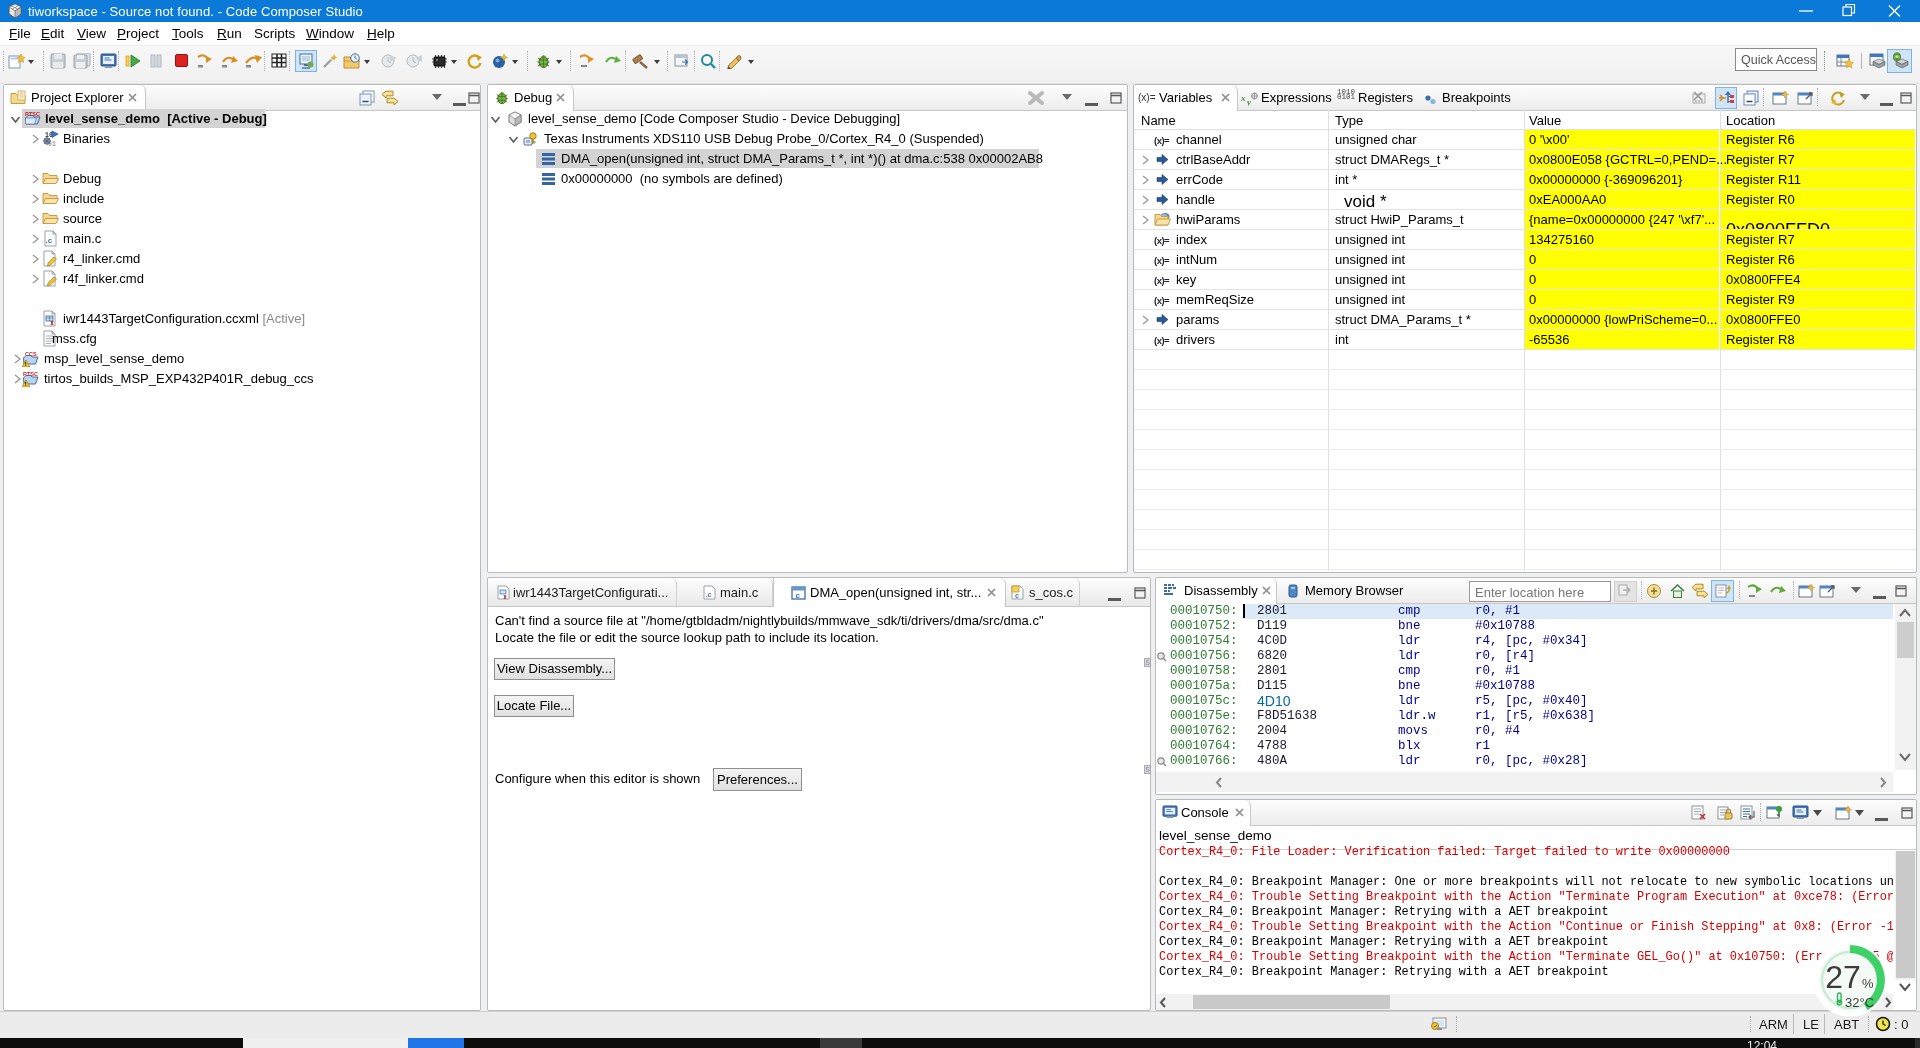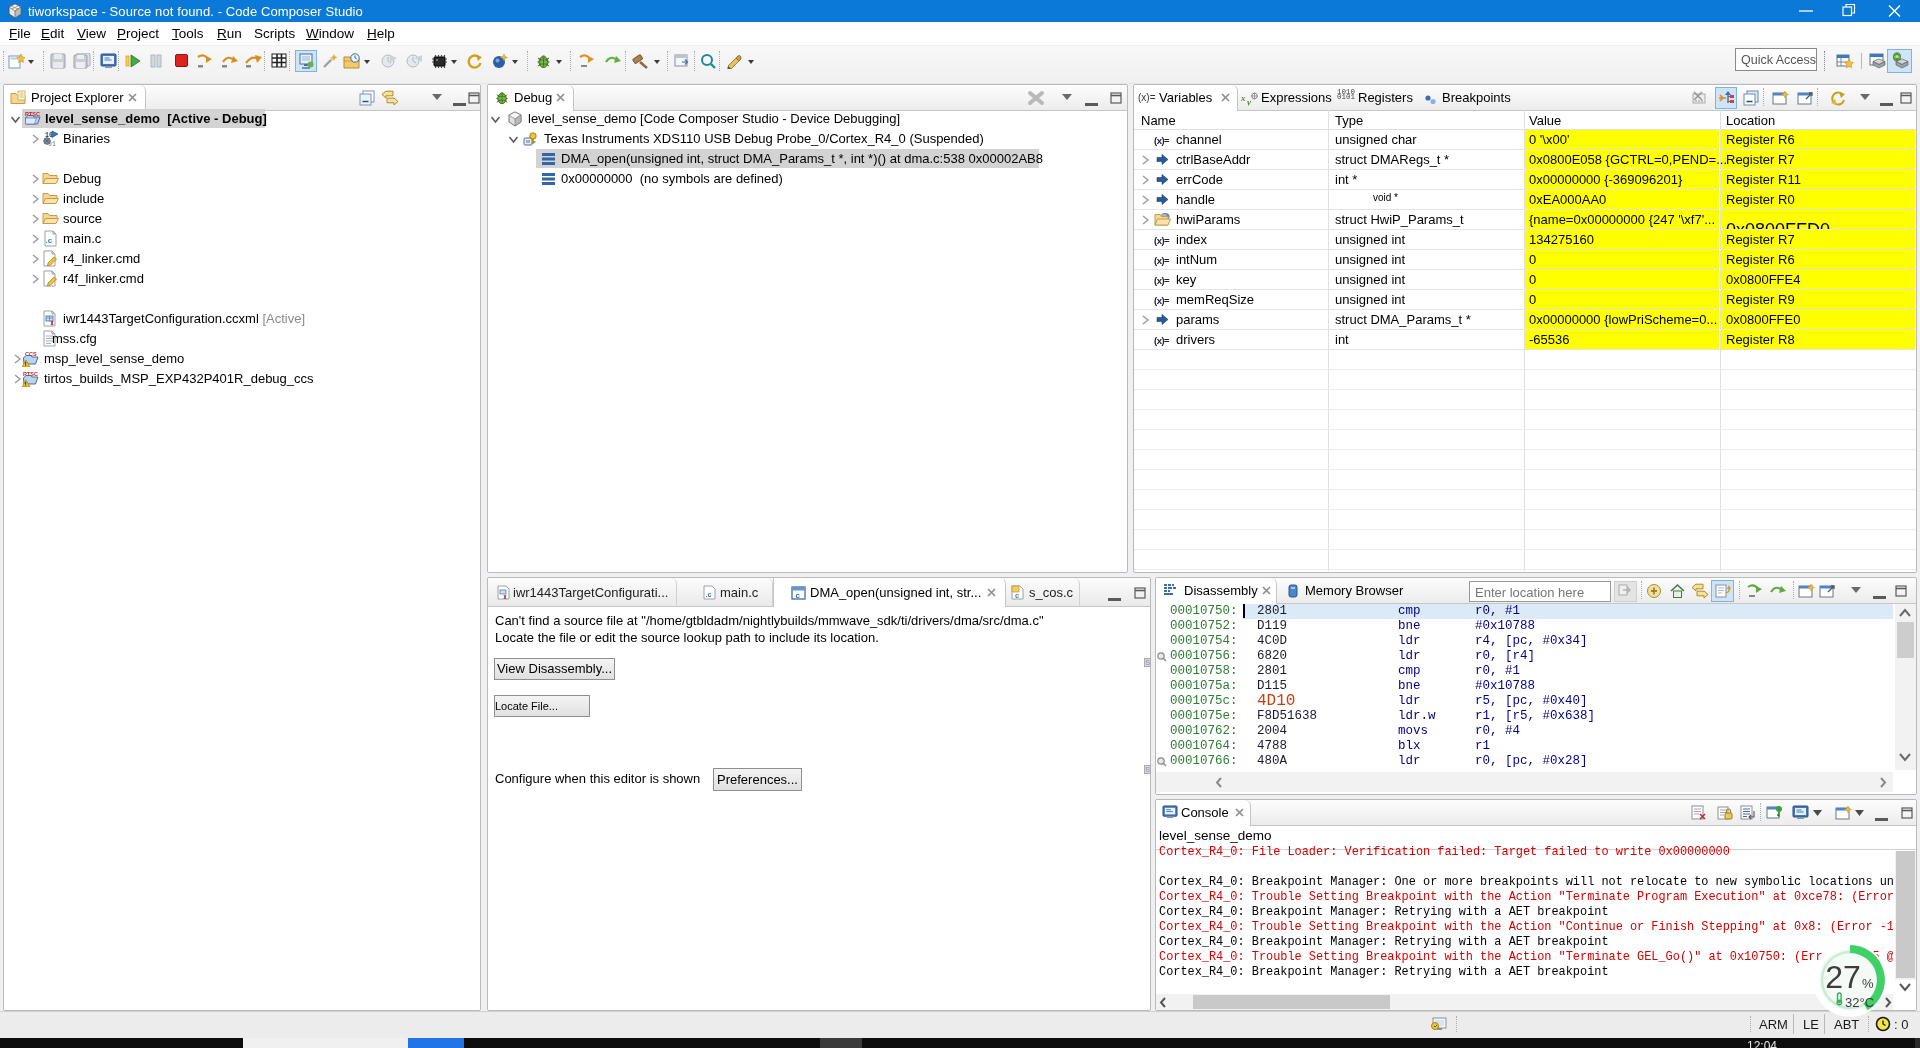--- a/index.html
+++ b/index.html
@@ -580,21 +580,21 @@
 <div class="abs" style="left:1134px;top:189px;width:782px;height:1px;background:#e4e4e4"></div>
 <div class="abs" style="left:1525px;top:190px;width:194px;height:19px;background:#ffff00"></div>
 <div class="abs" style="left:1721px;top:190px;width:194px;height:19px;background:#ffff00"></div>
 <svg class="abs" style="left:1140px;top:195px" width="10" height="10" viewBox="0 0 10 10">
     <path d="M3 1 L8 5 L3 9" fill="none" stroke="#9b9b9b" stroke-width="1.4"></path>
   </svg>
 <svg class="abs" style="left:1155px;top:193px" width="14" height="13" viewBox="0 0 14 13">
     <path d="M2 4.5 h5 v-3 l6 5 l-6 5 v-3 h-5 z" fill="#2a5a9a" stroke="#173a6a" stroke-width=".6"></path>
   </svg>
 <div class="abs" style="left:1176px;top:192px;font-size:13px;white-space:nowrap">handle</div>
-<div class="abs" style="left:1373px;top:192px;font-size:10px;white-space:nowrap">void *</div>
+<div class="abs" style="left:1344px;top:192px;font-size:17px;white-space:nowrap">void *</div>
 <div class="abs" style="left:1529px;top:192px;font-size:13px;white-space:nowrap">0xEA000AA0</div>
 <div class="abs" style="left:1726px;top:192px;font-size:13px;white-space:nowrap">Register R0</div>
 <div class="abs" style="left:1134px;top:209px;width:782px;height:1px;background:#e4e4e4"></div>
 <div class="abs" style="left:1525px;top:210px;width:194px;height:19px;background:#ffff00"></div>
 <div class="abs" style="left:1721px;top:210px;width:194px;height:19px;background:#ffff00"></div>
 <svg class="abs" style="left:1140px;top:215px" width="10" height="10" viewBox="0 0 10 10">
     <path d="M3 1 L8 5 L3 9" fill="none" stroke="#9b9b9b" stroke-width="1.4"></path>
   </svg>
 <svg class="abs" style="left:1154px;top:212px" width="18" height="15" viewBox="0 0 18 15">
     <ellipse cx="11" cy="4.5" rx="4.5" ry="3.5" fill="#5b87c0"></ellipse>
@@ -709,21 +709,21 @@
       <span class="lbl" style="left:23px;top:7px;color:#222">s_cos.c</span>
     </div>
  <div class="mini" style="left:620px;top:12px;border-bottom:3px solid #5a5a5a"></div>
  <svg class="hic" style="left:646px;top:9px" width="12" height="12" viewBox="0 0 12 12">
       <rect x="1" y="1" width="10" height="10" fill="none" stroke="#5a5a5a" stroke-width="1.2"></rect>
       <path d="M1 3.5 h10" stroke="#5a5a5a" stroke-width="1.6"></path>
     </svg>
  <div class="abs" style="left:7px;top:35px;font-size:13px;white-space:nowrap">Can't find a source file at "/home/gtbldadm/nightlybuilds/mmwave_sdk/ti/drivers/dma/src/dma.c"</div>
  <div class="abs" style="left:7px;top:52px;font-size:13px;white-space:nowrap">Locate the file or edit the source lookup path to include its location.</div>
  <div class="abs" style="left:6px;top:80px;width:121px;height:22px;background:linear-gradient(#f4f4f4,#e0e0e0);border:1px solid #8f8f8f;font-size:13px;text-align:center;line-height:20px">View Disassembly...</div>
- <div class="abs" style="left:6px;top:117px;width:96px;height:22px;background:linear-gradient(#f4f4f4,#e0e0e0);border:1px solid #8f8f8f;font-size:11px;line-height:20px">Locate File...</div>
+ <div class="abs" style="left:6px;top:117px;width:80px;height:22px;background:linear-gradient(#f4f4f4,#e0e0e0);border:1px solid #8f8f8f;font-size:13px;text-align:center;line-height:20px">Locate File...</div>
  <div class="abs" style="left:7px;top:193px;font-size:13px">Configure when this editor is shown</div>
  <div class="abs" style="left:225px;top:190px;width:89px;height:23px;background:linear-gradient(#f4f4f4,#e0e0e0);border:1px solid #8f8f8f;font-size:13px;text-align:center;line-height:21px">Preferences...</div>
 </div>
 <div class="abs" style="left:1144px;top:658px;width:7px;height:9px;background:#d9dbd9;border:1px solid #aab;color:#888;font-size:7px;line-height:8px;text-align:center">S</div>
 <div class="abs" style="left:1144px;top:765px;width:7px;height:9px;background:#d9dbd9;border:1px solid #aab;color:#888;font-size:7px;line-height:8px;text-align:center">S</div>
 
 <div class="panel" style="left:1155px;top:577px;width:762px;height:218px">
  <div class="phead"></div>
  <div class="ptab" style="left:0;width:121px;border-left:none">
   <svg class="hic" style="left:7px" width="16" height="14" viewBox="0 0 16 14">
@@ -822,21 +822,21 @@
 <div class="abs" style="left:1475px;top:649px;font-family:'Liberation Mono',monospace;font-size:12.5px;line-height:15px;white-space:pre;color:#00008a">r0, [r4]</div>
 <div class="abs" style="left:1170px;top:664px;font-family:'Liberation Mono',monospace;font-size:12.5px;line-height:15px;white-space:pre;color:#2e7d32">00010758:</div>
 <div class="abs" style="left:1257px;top:664px;font-family:'Liberation Mono',monospace;font-size:12.5px;line-height:15px;white-space:pre;color:#1a1a2e">2801</div>
 <div class="abs" style="left:1398px;top:664px;font-family:'Liberation Mono',monospace;font-size:12.5px;line-height:15px;white-space:pre;color:#00008a">cmp</div>
 <div class="abs" style="left:1475px;top:664px;font-family:'Liberation Mono',monospace;font-size:12.5px;line-height:15px;white-space:pre;color:#00008a">r0, #1</div>
 <div class="abs" style="left:1170px;top:679px;font-family:'Liberation Mono',monospace;font-size:12.5px;line-height:15px;white-space:pre;color:#2e7d32">0001075a:</div>
 <div class="abs" style="left:1257px;top:679px;font-family:'Liberation Mono',monospace;font-size:12.5px;line-height:15px;white-space:pre;color:#1a1a2e">D115</div>
 <div class="abs" style="left:1398px;top:679px;font-family:'Liberation Mono',monospace;font-size:12.5px;line-height:15px;white-space:pre;color:#00008a">bne</div>
 <div class="abs" style="left:1475px;top:679px;font-family:'Liberation Mono',monospace;font-size:12.5px;line-height:15px;white-space:pre;color:#00008a">#0x10788</div>
 <div class="abs" style="left:1170px;top:694px;font-family:'Liberation Mono',monospace;font-size:12.5px;line-height:15px;white-space:pre;color:#2e7d32">0001075c:</div>
-<div class="abs" style="left:1257px;top:694px;font-family:Liberation Mono, monospace;font-size:16px;line-height:15px;white-space:pre;color:#c2410c">4D10</div>
+<div class="abs" style="left:1257px;top:694px;font-family:Liberation Sans, sans-serif;font-size:14px;line-height:15px;white-space:pre;color:#0369a1">4D10</div>
 <div class="abs" style="left:1398px;top:694px;font-family:'Liberation Mono',monospace;font-size:12.5px;line-height:15px;white-space:pre;color:#00008a">ldr</div>
 <div class="abs" style="left:1475px;top:694px;font-family:'Liberation Mono',monospace;font-size:12.5px;line-height:15px;white-space:pre;color:#00008a">r5, [pc, #0x40]</div>
 <div class="abs" style="left:1170px;top:709px;font-family:'Liberation Mono',monospace;font-size:12.5px;line-height:15px;white-space:pre;color:#2e7d32">0001075e:</div>
 <div class="abs" style="left:1257px;top:709px;font-family:'Liberation Mono',monospace;font-size:12.5px;line-height:15px;white-space:pre;color:#1a1a2e">F8D51638</div>
 <div class="abs" style="left:1398px;top:709px;font-family:'Liberation Mono',monospace;font-size:12.5px;line-height:15px;white-space:pre;color:#00008a">ldr.w</div>
 <div class="abs" style="left:1475px;top:709px;font-family:'Liberation Mono',monospace;font-size:12.5px;line-height:15px;white-space:pre;color:#00008a">r1, [r5, #0x638]</div>
 <div class="abs" style="left:1170px;top:724px;font-family:'Liberation Mono',monospace;font-size:12.5px;line-height:15px;white-space:pre;color:#2e7d32">00010762:</div>
 <div class="abs" style="left:1257px;top:724px;font-family:'Liberation Mono',monospace;font-size:12.5px;line-height:15px;white-space:pre;color:#1a1a2e">2004</div>
 <div class="abs" style="left:1398px;top:724px;font-family:'Liberation Mono',monospace;font-size:12.5px;line-height:15px;white-space:pre;color:#00008a">movs</div>
 <div class="abs" style="left:1475px;top:724px;font-family:'Liberation Mono',monospace;font-size:12.5px;line-height:15px;white-space:pre;color:#00008a">r0, #4</div>

